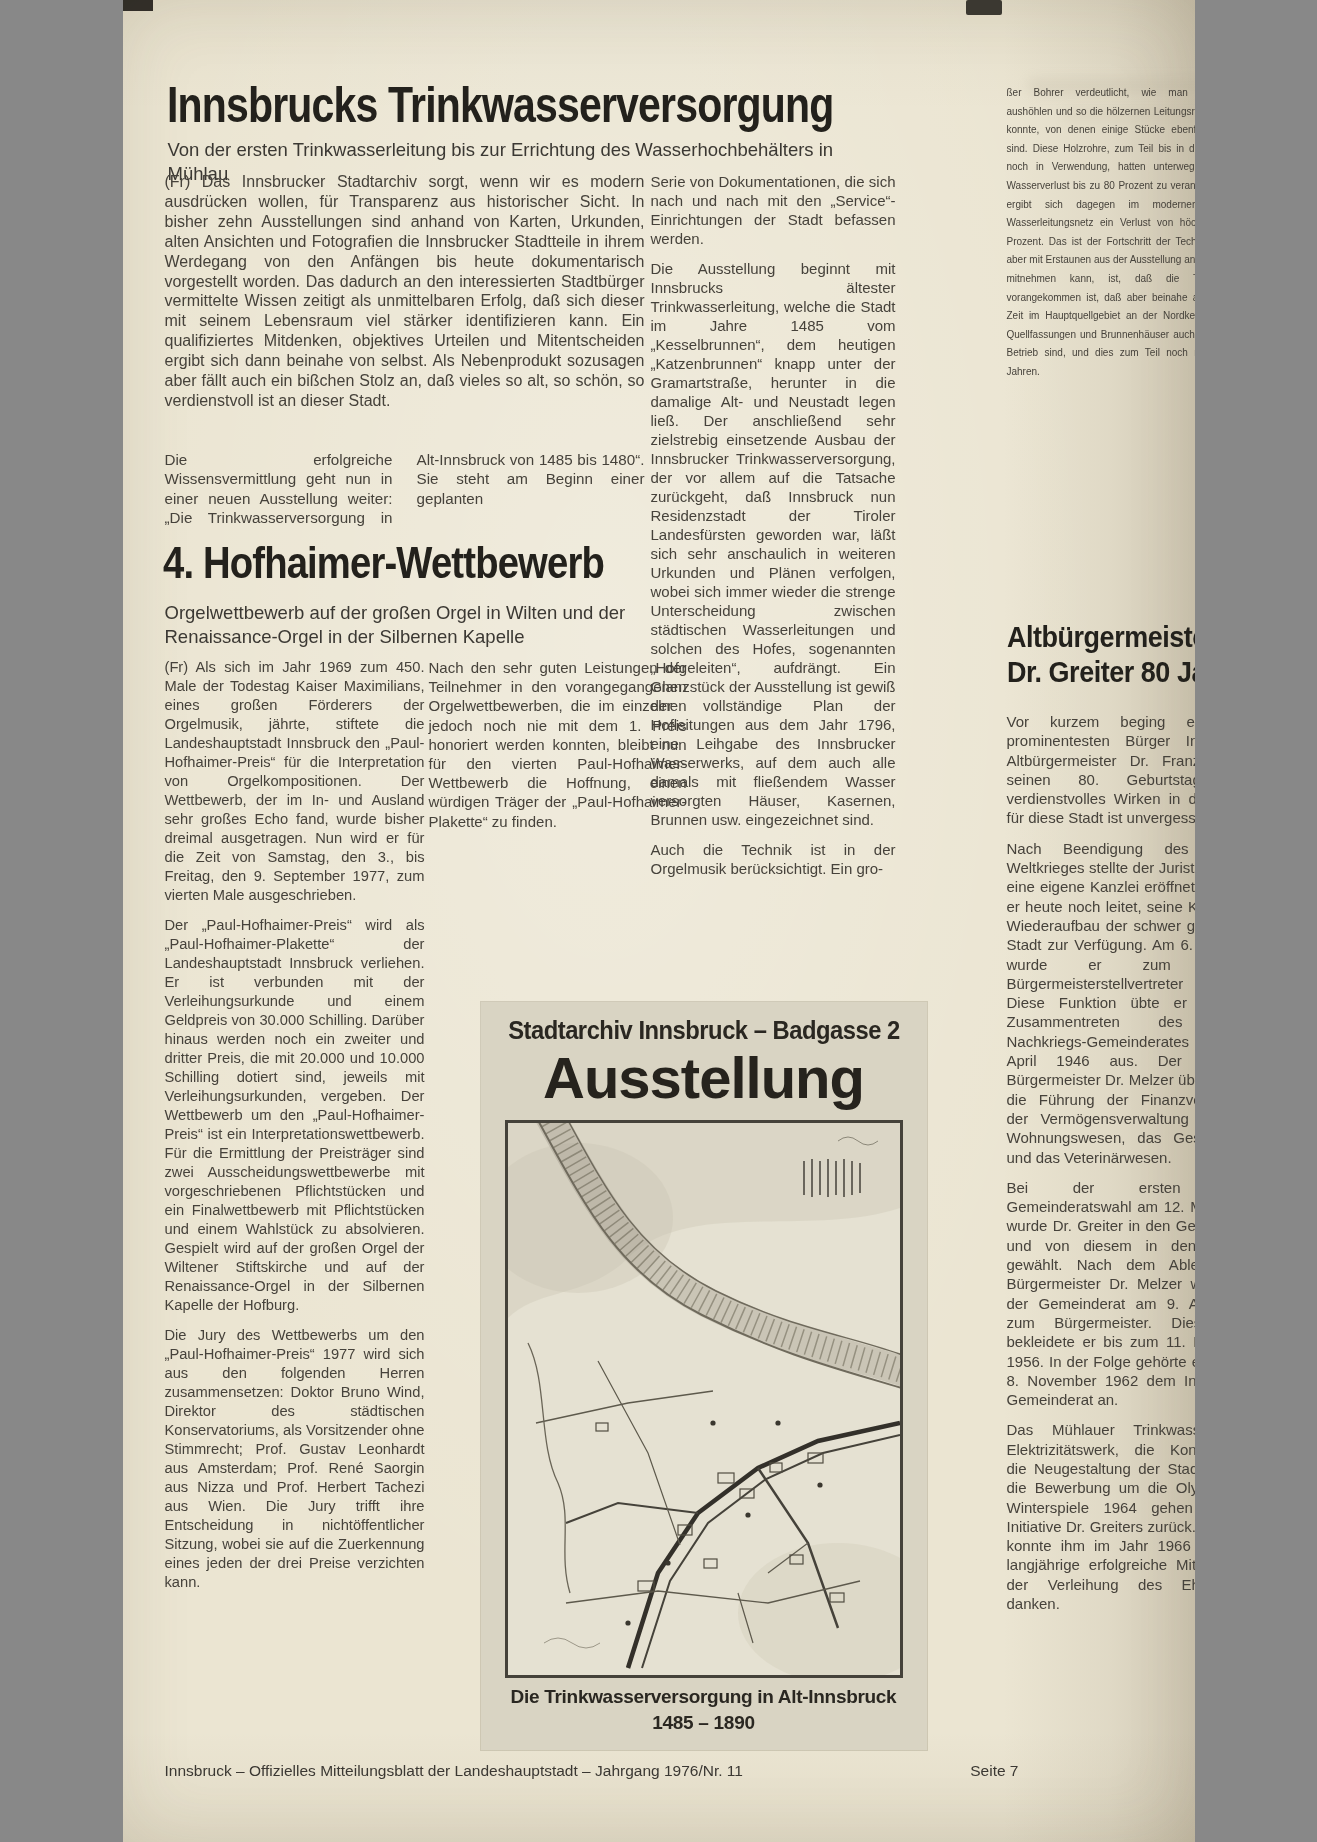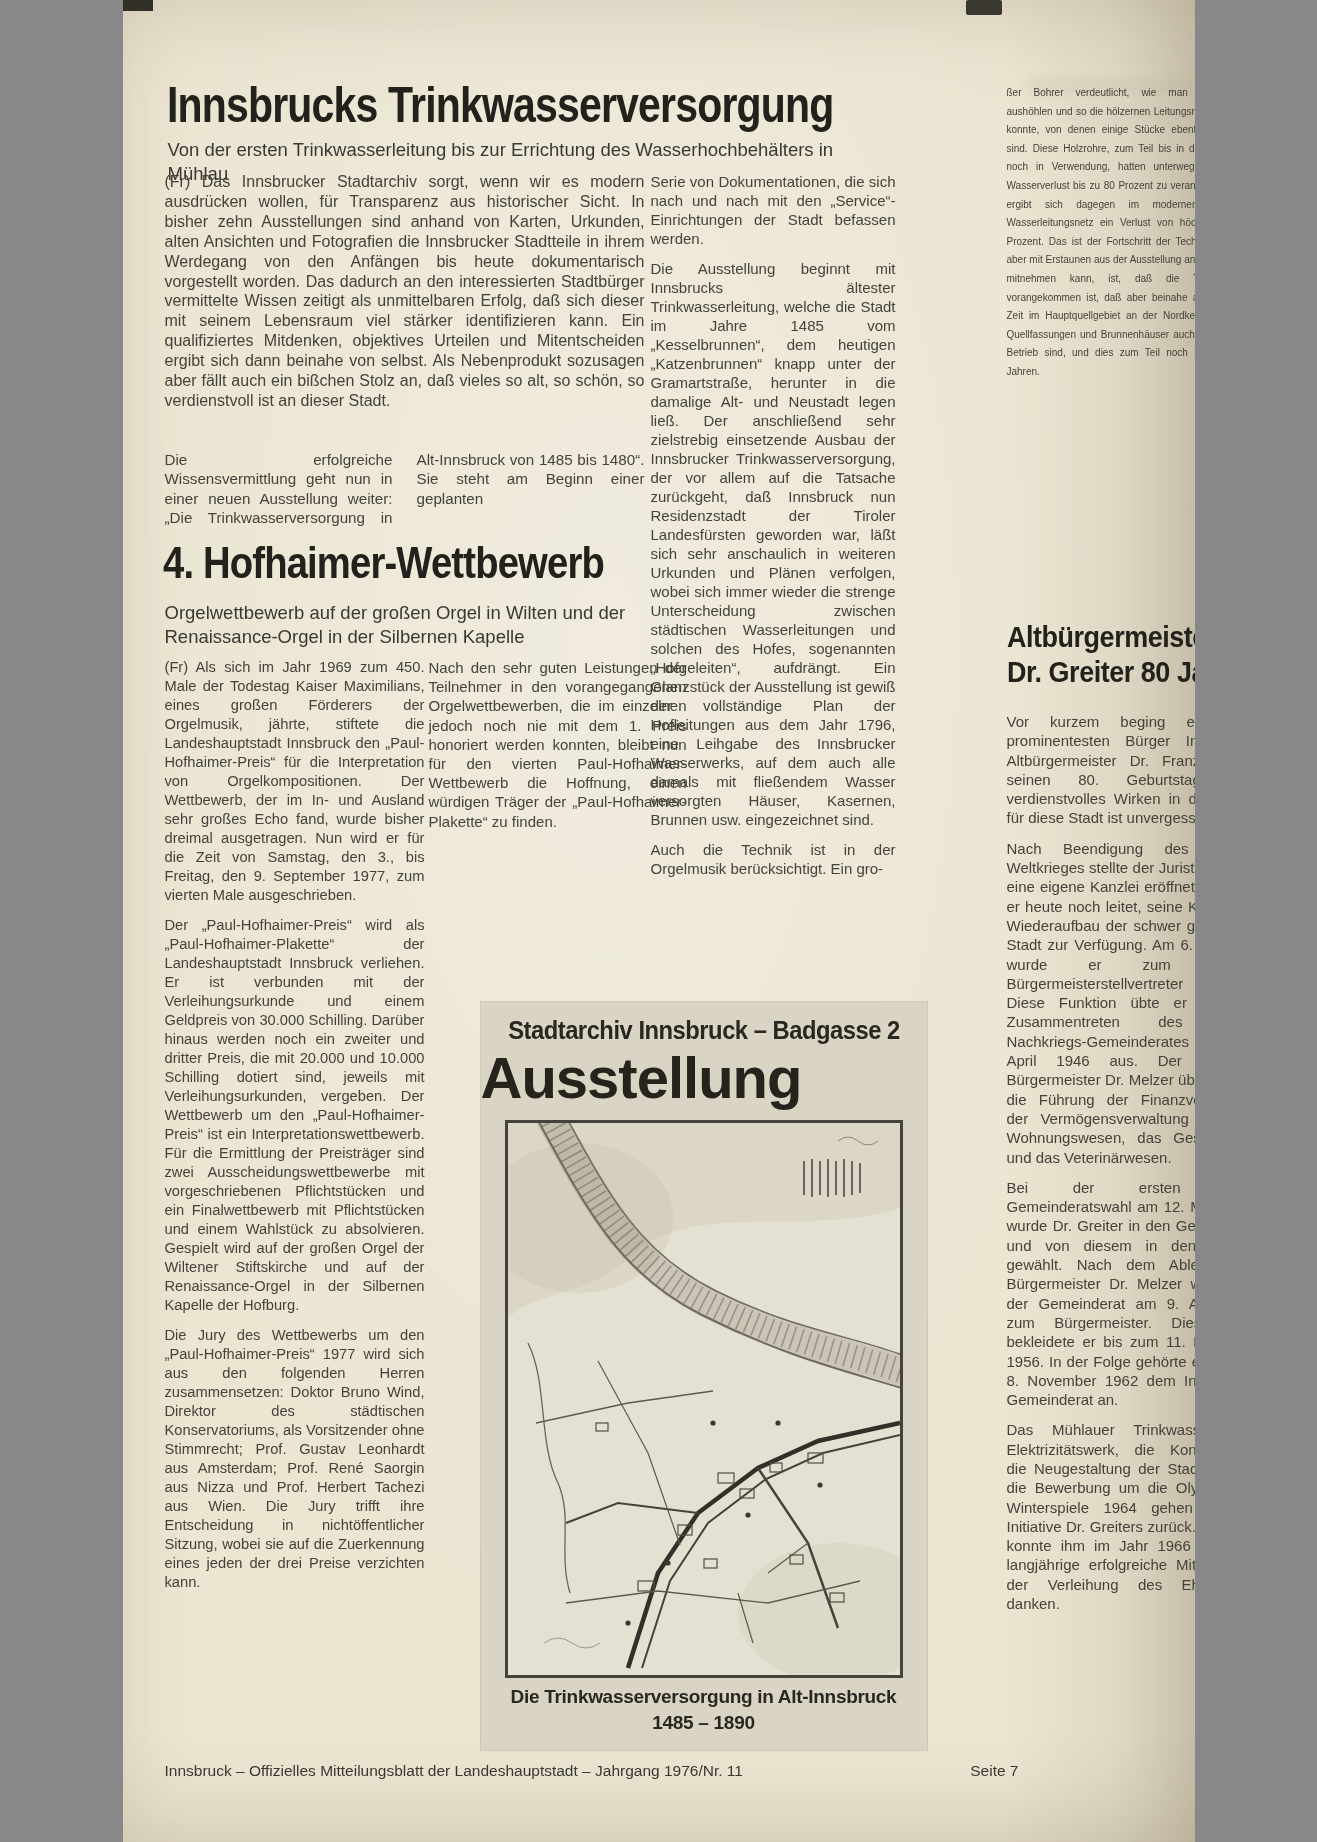--- a/index.html
+++ b/index.html
@@ -33,21 +33,21 @@
   .mid-col{font-size:14.7px; line-height:19.0px;}
   .twocol{column-count:2; column-gap:24px;}
   .exhibit{
     background:#d9d4c3;
     background-image:radial-gradient(rgba(120,112,92,0.28) 18%, rgba(0,0,0,0) 20%);
     background-size:4px 4px;
     box-shadow:0 0 0 1px rgba(120,110,88,0.25);
   }
   .exhibit-header{font-weight:bold; font-size:25px; color:#2a2721; text-align:center;
     transform:scaleX(0.95); transform-origin:center top; letter-spacing:-0.5px;}
-  .exhibit-title{font-weight:bold; font-size:58px; color:#26231d; text-align:left; letter-spacing:-1px;}
+  .exhibit-title{font-weight:bold; font-size:58px; color:#26231d; text-align:center; letter-spacing:-1px;}
   .map-frame{border:3px solid #45423a; background:#e5e1d2; overflow:hidden;}
   .caption{font-weight:bold; font-size:19px; color:#2a2721; text-align:center; letter-spacing:-0.3px;}
   .footer-text{font-size:15.5px; color:#3b3833;}
   .mark{position:absolute; background:#1f1c17;}
   .ghost{position:absolute; background:#a99f8a; filter:blur(6px); border-radius:5px; pointer-events:none;}
   .arrow-left{
     position:absolute; width:36px; height:20px; background:#121009;
     clip-path:polygon(0 45%, 100% 0, 72% 48%, 100% 100%);
     transform:rotate(4deg);
   }

